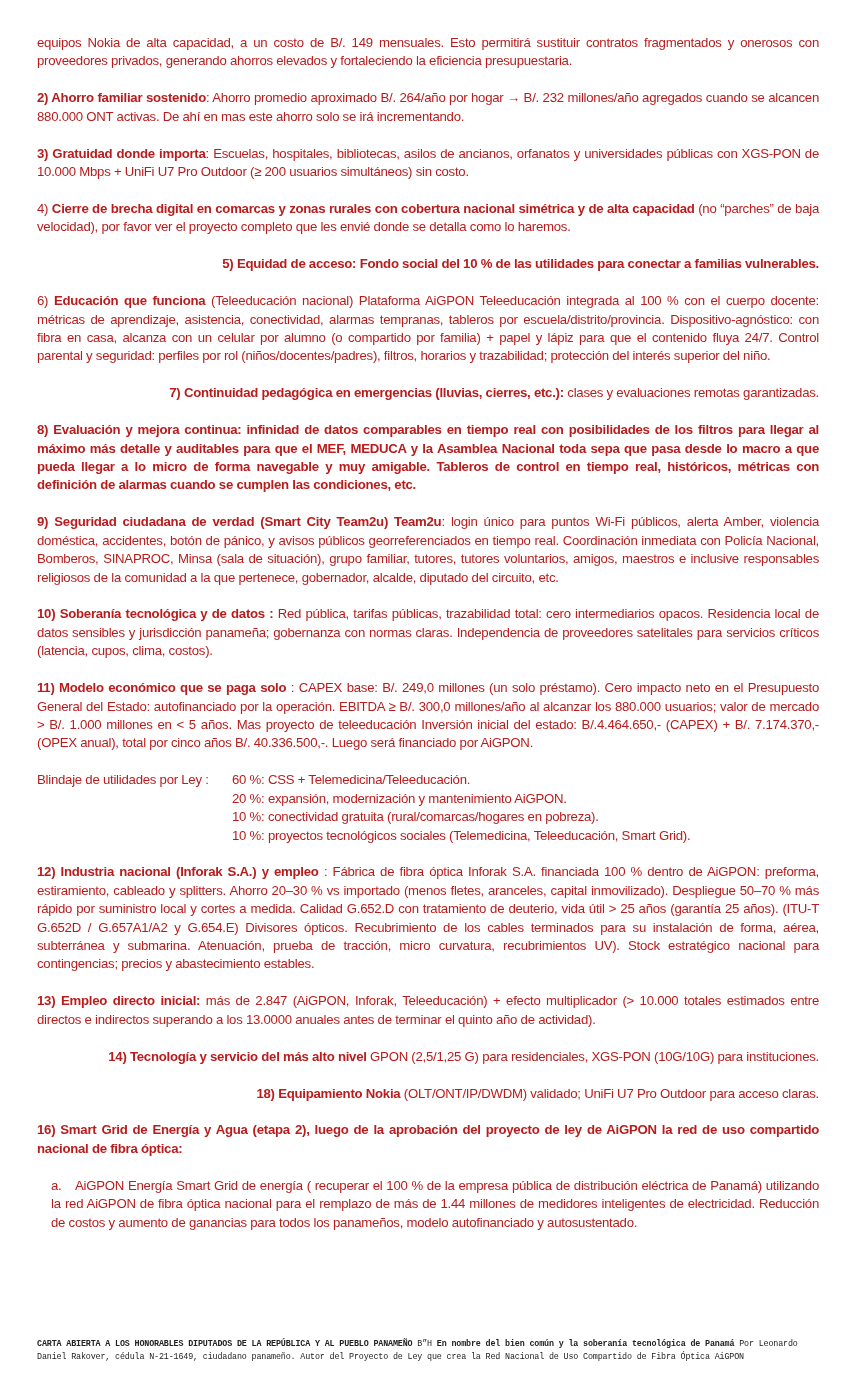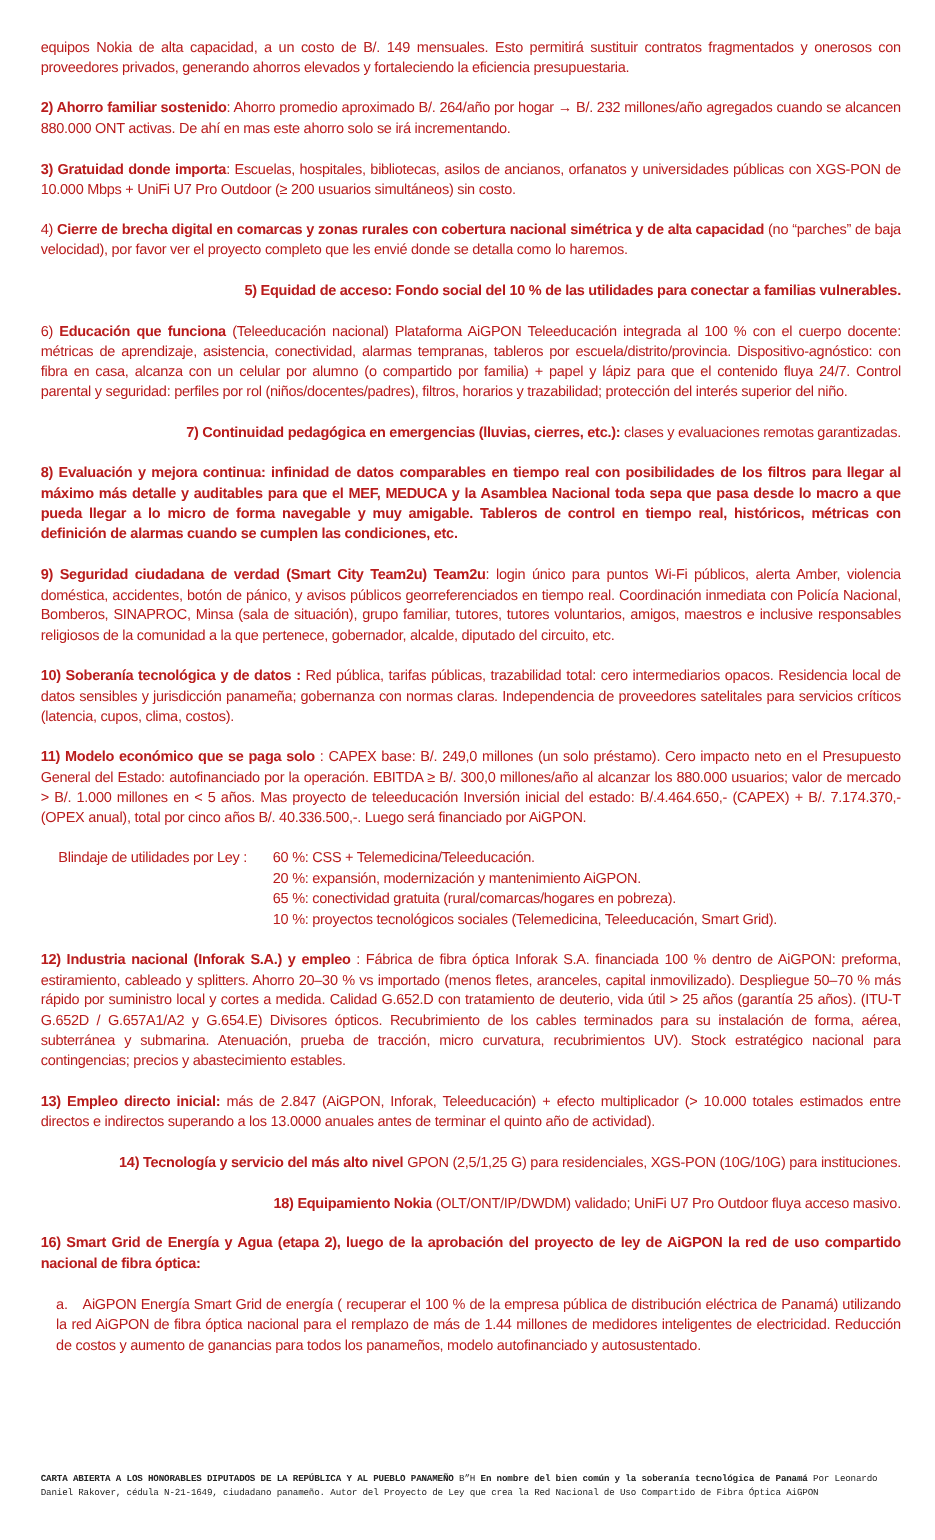--- a/index.html
+++ b/index.html
@@ -7,21 +7,21 @@
   .page {
     position: absolute; left: 37px; top: 34px; width: 782px;
     font-family: "Liberation Sans", sans-serif;
     font-size: 13.2px; line-height: 18.4px; color: #b91c1c;
     letter-spacing: -0.25px;
   }
   .p { margin: 0 0 18.5px 0; text-align: justify; }
   .p.left { text-align: right; }
   b { font-weight: bold; }
   .alloc { display: flex; margin: 0 0 18.5px 0; }
-  .alloc .lab { width: 195px; flex: none; margin-left: 16px; }
+  .alloc .lab { width: 195px; flex: none; }
   .alloc .items div { white-space: nowrap; }
   .sub { margin: 0 0 18.5px 0; text-align: justify; padding-left: 14px; }
   .sub .mark { display: inline-block; width: 24px; }
   .footer {
     position: absolute; left: 37px; top: 1338px; width: 785px;
     font-family: Liberation Mono, monospace; font-size: 8.4px; line-height: 12.5px; color: #222;
     letter-spacing: -0.15px;
   }
   .pagenum {
     position: absolute; right: 30px; top: 1413px;
@@ -55,32 +55,32 @@
 
   <p class="p"><b>10) Soberanía tecnológica y de datos :</b><span> Red pública, tarifas públicas, trazabilidad total: cero intermediarios opacos. Residencia local de datos sensibles y jurisdicción panameña; gobernanza con normas claras. Independencia de proveedores satelitales para servicios críticos (latencia, cupos, clima, costos).</span></p>
 
   <p class="p"><b>11) Modelo económico que se paga solo</b><span> : CAPEX base: B/. 249,0 millones (un solo préstamo). Cero impacto neto en el Presupuesto General del Estado: autofinanciado por la operación. EBITDA ≥ B/. 300,0 millones/año al alcanzar los 880.000 usuarios; valor de mercado &gt; B/. 1.000 millones en &lt; 5 años. Mas proyecto de teleeducación Inversión inicial del estado: B/.4.464.650,- (CAPEX) + B/. 7.174.370,- (OPEX anual), total por cinco años B/. 40.336.500,-. Luego será financiado por AiGPON.</span></p>
 
   <div class="alloc">
     <div class="lab">Blindaje de utilidades por Ley :</div>
     <div class="items">
       <div>60 %: CSS + Telemedicina/Teleeducación.</div>
       <div>20 %: expansión, modernización y mantenimiento AiGPON.</div>
-      <div>65 %: conectividad gratuita (rural/comarcas/hogares en pobreza).</div>
+      <div>10 %: conectividad gratuita (rural/comarcas/hogares en pobreza).</div>
       <div>10 %: proyectos tecnológicos sociales (Telemedicina, Teleeducación, Smart Grid).</div>
     </div>
   </div>
 
   <p class="p"><b>12) Industria nacional (Inforak S.A.) y empleo</b><span> :  Fábrica de fibra óptica Inforak S.A. financiada 100 % dentro de AiGPON: preforma, estiramiento, cableado y splitters. Ahorro 20–30 % vs importado (menos fletes, aranceles, capital inmovilizado). Despliegue 50–70 % más rápido por suministro local y cortes a medida. Calidad G.652.D con tratamiento de deuterio, vida útil &gt; 25 años (garantía 25 años). (ITU-T G.652D / G.657A1/A2 y G.654.E) Divisores ópticos. Recubrimiento de los cables terminados para su instalación de forma, aérea, subterránea y submarina. Atenuación, prueba de tracción, micro curvatura, recubrimientos UV). Stock estratégico nacional para contingencias; precios y abastecimiento estables.</span></p>
 
   <p class="p"><b>13) Empleo directo inicial:</b><span> más de  2.847 (AiGPON, Inforak, Teleeducación) + efecto multiplicador (&gt; 10.000 totales estimados entre directos e indirectos superando a los 13.0000 anuales antes de terminar el quinto año de actividad).</span></p>
 
   <p class="p left"><b>14) Tecnología y servicio del más alto nivel</b><span> GPON (2,5/1,25 G) para residenciales, XGS-PON (10G/10G) para instituciones.</span></p>
 
-  <p class="p left"><b>18) Equipamiento Nokia</b><span> (OLT/ONT/IP/DWDM) validado; UniFi U7 Pro Outdoor fluya acceso masivo.</span></p>
+  <p class="p left"><b>18) Equipamiento Nokia</b><span> (OLT/ONT/IP/DWDM) validado; UniFi U7 Pro Outdoor para acceso claras.</span></p>
 
   <p class="p"><b>16) Smart Grid de Energía y Agua (etapa 2), luego de la aprobación del proyecto de ley de AiGPON la red de uso compartido nacional de fibra óptica:</b></p>
 
   <p class="sub"><span class="mark">a.</span><span>AiGPON Energía Smart Grid de energía ( recuperar el 100 % de la empresa pública de distribución eléctrica de Panamá) utilizando la red AiGPON de fibra óptica nacional para el remplazo de más de 1.44 millones de medidores inteligentes de electricidad. Reducción de costos y aumento de ganancias para todos los panameños, modelo autofinanciado y autosustentado.</span></p>
 </div>
 
 <div class="footer">
   <b>CARTA ABIERTA A LOS HONORABLES DIPUTADOS DE LA REPÚBLICA Y AL PUEBLO PANAMEÑO</b><span> B”H </span><b>En nombre del bien común y la soberanía tecnológica de Panamá</b><span> Por Leonardo Daniel Rakover, cédula N-21-1649, ciudadano panameño. Autor del Proyecto de Ley que crea la Red Nacional de Uso Compartido de Fibra Óptica AiGPON</span>
 </div>
 

